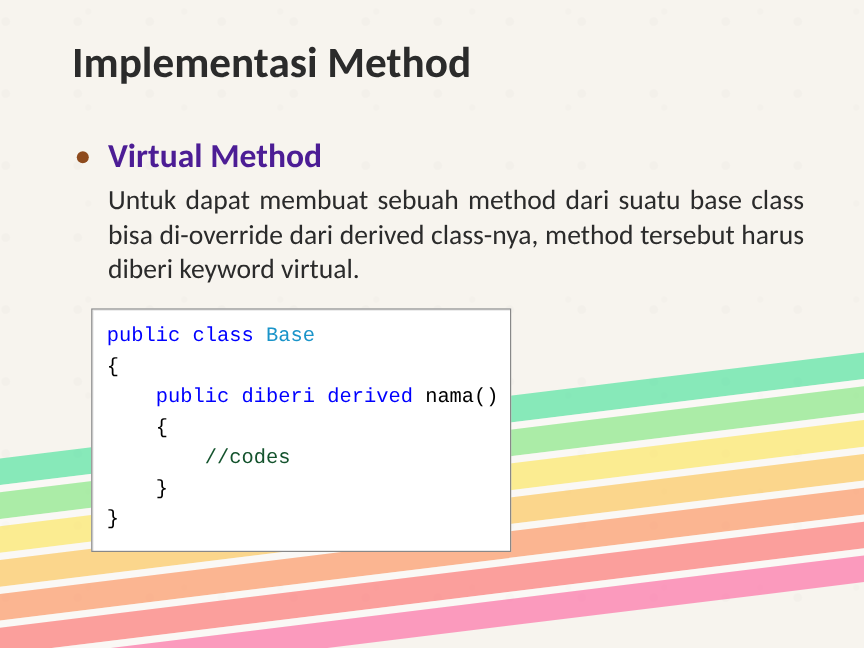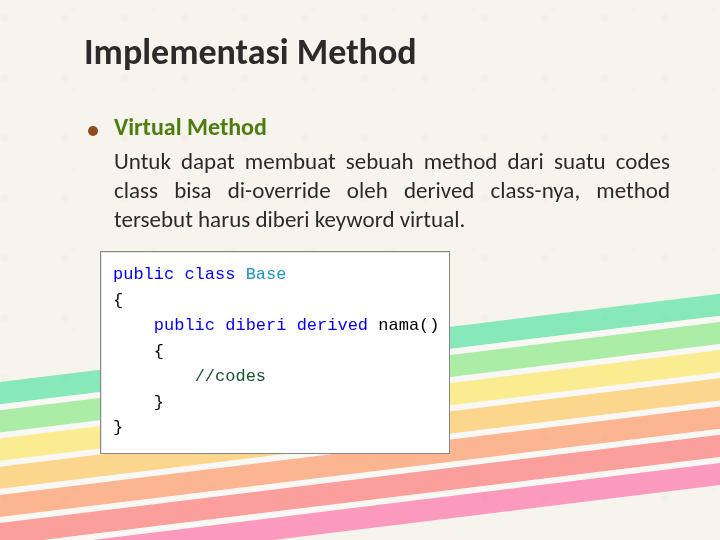--- a/index.html
+++ b/index.html
@@ -36,37 +36,37 @@
   .ribbon > div { height: 22px; }
   .ribbon .gap { background: rgba(255,255,255,0.4); height: 6px; }
   .r1 { background: rgba(60,225,150,0.6); }
   .r2 { background: rgba(110,230,110,0.55); }
   .r3 { background: rgba(255,230,70,0.55); }
   .r4 { background: rgba(255,190,60,0.55); }
   .r5 { background: rgba(255,130,70,0.55); }
   .r6 { background: rgba(255,90,90,0.55); }
   .r7 { background: rgba(255,80,150,0.55); }
 
-  .slide { position: relative; padding: 30px 50px 20px 84px; }
+  .slide { position: relative; padding: 30px 50px 20px 60px; }
   .title {
     font-size: 36px;
     font-weight: 700;
     color: #2b2b2b;
     margin-bottom: 38px;
   }
   .bullet-row { display: flex; align-items: flex-start; gap: 16px; margin-left: 4px; }
   .bullet-dot {
     width: 10px; height: 10px; border-radius: 50%;
     background: #8e4b1d;
     margin-top: 14px;
   }
   .bullet-text {
-    font-size: 24px;
+    font-size: 28px;
     font-weight: 700;
-    color: #4d7c0f;
+    color: #4c1d95;
   }
   .body-text {
     margin-left: 30px;
     margin-top: 6px;
     font-size: 23px;
     color: #2b2b2b;
     text-align: justify;
     line-height: 1.25;
     max-width: 590px;
   }
@@ -108,21 +108,21 @@
 </div>
 
 <div class="slide">
   <h1 class="title">Implementasi Method</h1>
 
   <div class="bullet-row">
     <div class="bullet-dot"></div>
     <div class="bullet-text">Virtual Method</div>
   </div>
 
-  <p class="body-text">Untuk dapat membuat sebuah method dari suatu codes class bisa di-override oleh derived class-nya, method tersebut harus diberi keyword virtual.</p>
+  <p class="body-text">Untuk dapat membuat sebuah method dari suatu base class bisa di-override dari derived class-nya, method tersebut harus diberi keyword virtual.</p>
 
   <div class="code-frame">
     <div class="code-line"><span class="kw">public</span> <span class="kw">class</span> <span class="ty">Base</span></div>
     <div class="code-line nm">{</div>
     <div class="code-line">    <span class="kw">public</span> <span class="kw">diberi</span> <span class="kw">derived</span> <span class="nm">nama()</span></div>
     <div class="code-line nm">    {</div>
     <div class="code-line">        <span class="cm">//codes</span></div>
     <div class="code-line nm">    }</div>
     <div class="code-line nm">}</div>
   </div>

